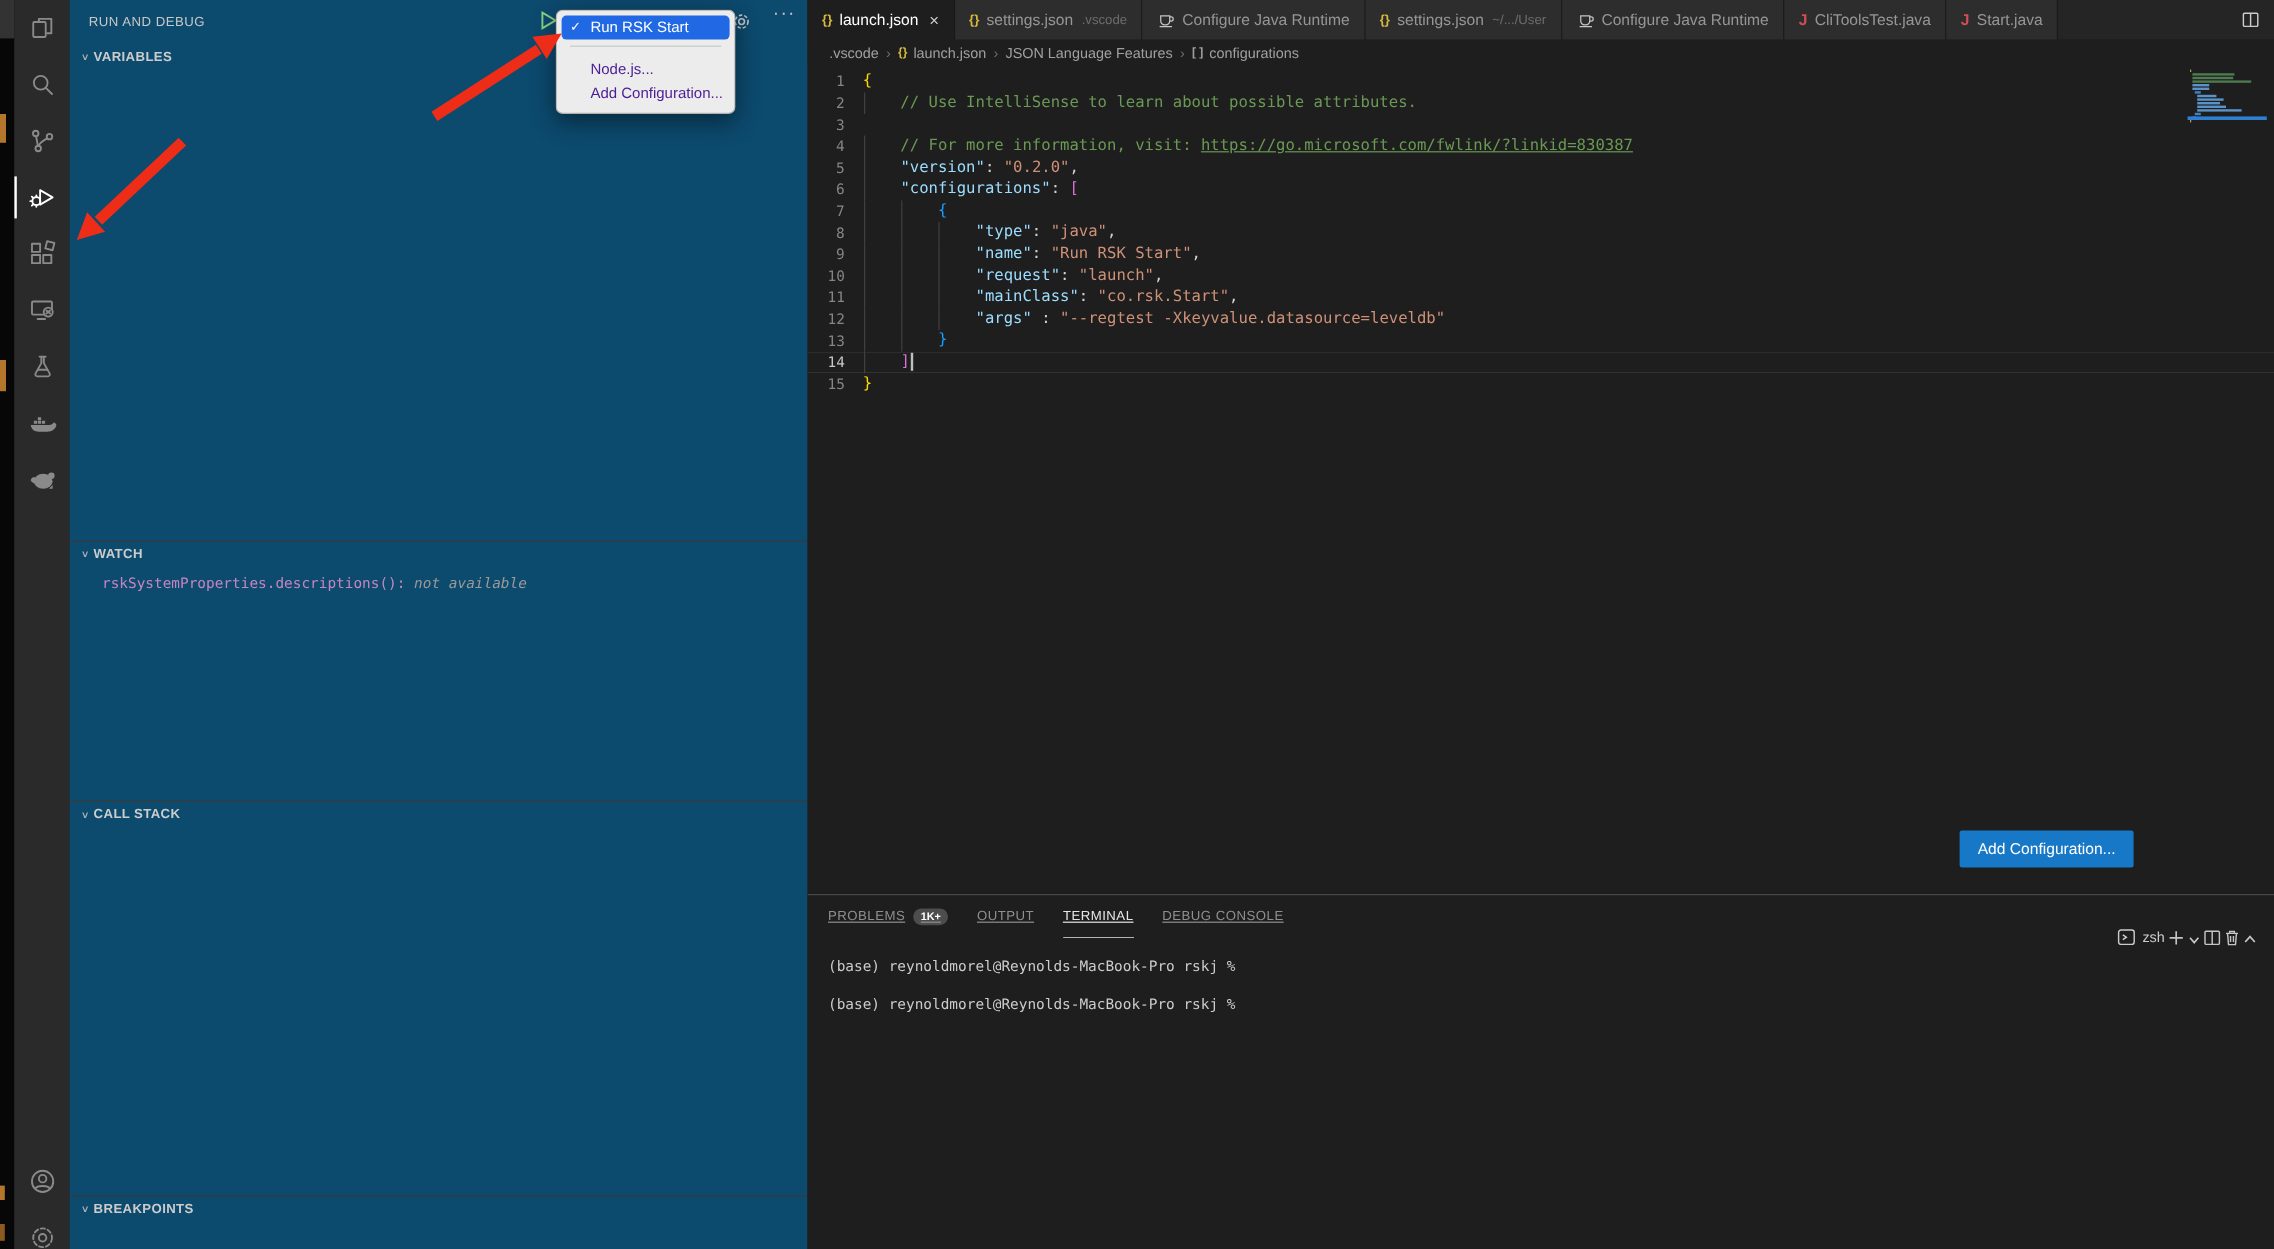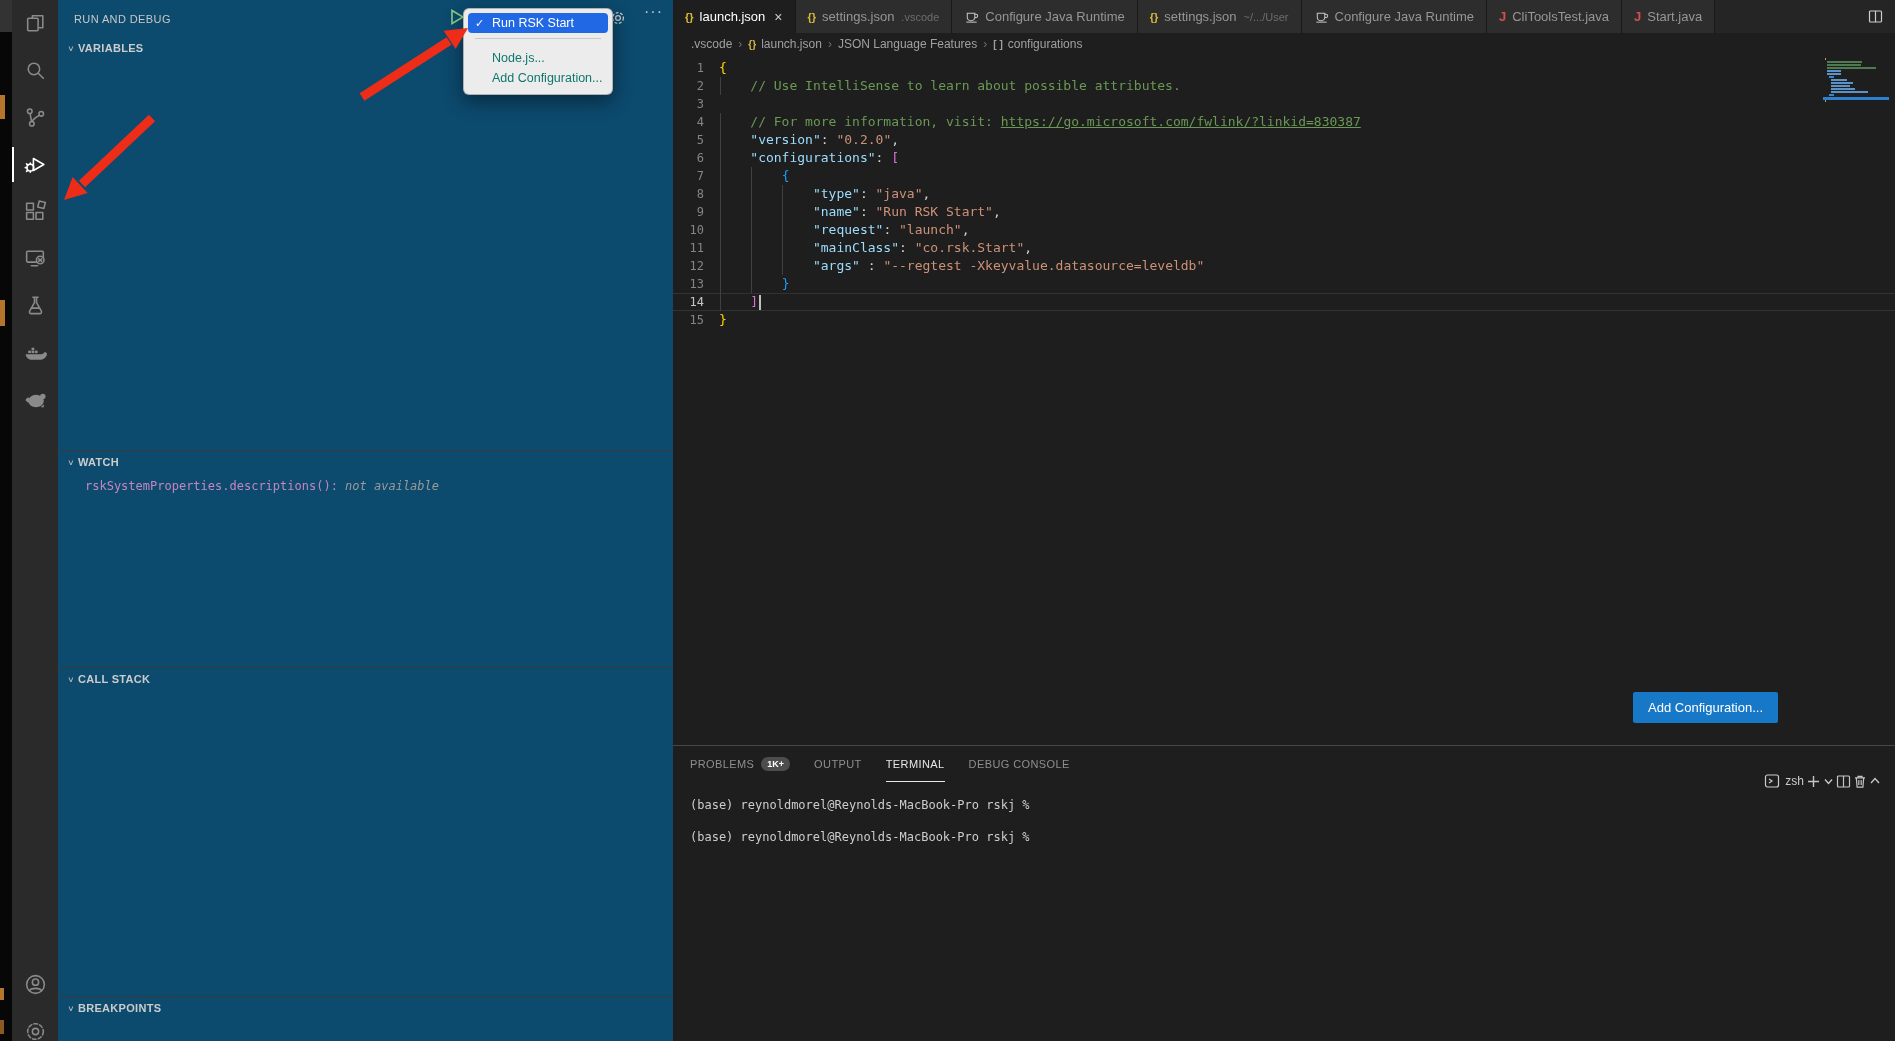--- a/index.html
+++ b/index.html
@@ -70,33 +70,33 @@
 
   .minimap { position:absolute; top:3px; right:8px; width:62px; }
   .mm-row { height:2px; margin-bottom:1px; }
   .mm-cur { position:absolute; left:-2px; right:-2px; height:3px; background:#2f7fd0; }
 
   .add-config-btn { position:absolute; right:117px; bottom:22px; border:none; color:#ffffff; font-size:13px; font-family:"Liberation Sans",sans-serif; padding:8px 15px; border-radius:2px; cursor:pointer; }
 
   
   .panel { flex:0 0 296px; border-top:1px solid #474747; display:flex; flex-direction:column; background:#1e1e1e; }
   .panel-tabs { height:36px; display:flex; align-items:center; padding-left:17px; position:relative; }
-  .ptab { display:flex; align-items:center; margin-right:24px; font-size:11px; letter-spacing:.4px; color:#8f8f8f; height:100%; }
+  .ptab { display:flex; align-items:center; margin-right:24px; font-size:11px; letter-spacing:.4px; color:#8f8f8f; height:100%;text-decoration:underline; }
   .ptab.active { color:#e7e7e7; box-shadow:inset 0 -1px 0 #e7e7e7; }
   .pbadge { margin-left:7px; background:#4d4d4d; color:#ffffff; border-radius:9px; padding:2px 6px; font-size:9px; font-weight:bold; letter-spacing:0; }
-  .panel-actions { position:absolute; right:14px; top:17px; height:36px; display:flex; align-items:center; gap:2px; color:#c5c5c5; }
+  .panel-actions { position:absolute; right:14px; top:7px; height:36px; display:flex; align-items:flex-end; gap:2px; color:#c5c5c5; }
   .shell-chip { display:flex; align-items:center; gap:5px; font-size:12px; color:#cccccc; }
   .term-body { padding:15px 0 0 17px; font-family:"DejaVu Sans Mono",monospace; font-size:12px; color:#cccccc; }
   .term-line { height:16px; line-height:16px; white-space:pre; }
   .seg-gray { background:#c0c0c0; color:#222222; }
   .seg-blue { color:#ffffff; }
 
   
   .menu { position:absolute; left:463px; top:8px; width:150px; background:#ececec; border:1px solid rgba(0,0,0,.25); border-radius:6px; box-shadow:0 6px 20px rgba(0,0,0,.45); padding:4px 4px 6px 4px; z-index:80; }
-  .menu-item { position:relative; height:20px; line-height:20px; border-radius:4px; font-size:12.5px; color:#0f766e; padding-left:24px; white-space:nowrap; }
+  .menu-item { position:relative; height:20px; line-height:20px; border-radius:4px; font-size:12.5px; color:#4c1d95; padding-left:24px; white-space:nowrap; }
   .menu-item.selected { color:#ffffff; }
   .menu-item .mcheck { position:absolute; left:7px; font-size:11px; }
   .menu-sep { height:1px; background:#c9c9c9; margin:5px 7px 9px 7px; }
 
   .arrows { position:absolute; left:0; top:0; width:1895px; height:1041px; z-index:90; pointer-events:none; }
 </style>
 </head>
 <body>
 
 <div id="app">

